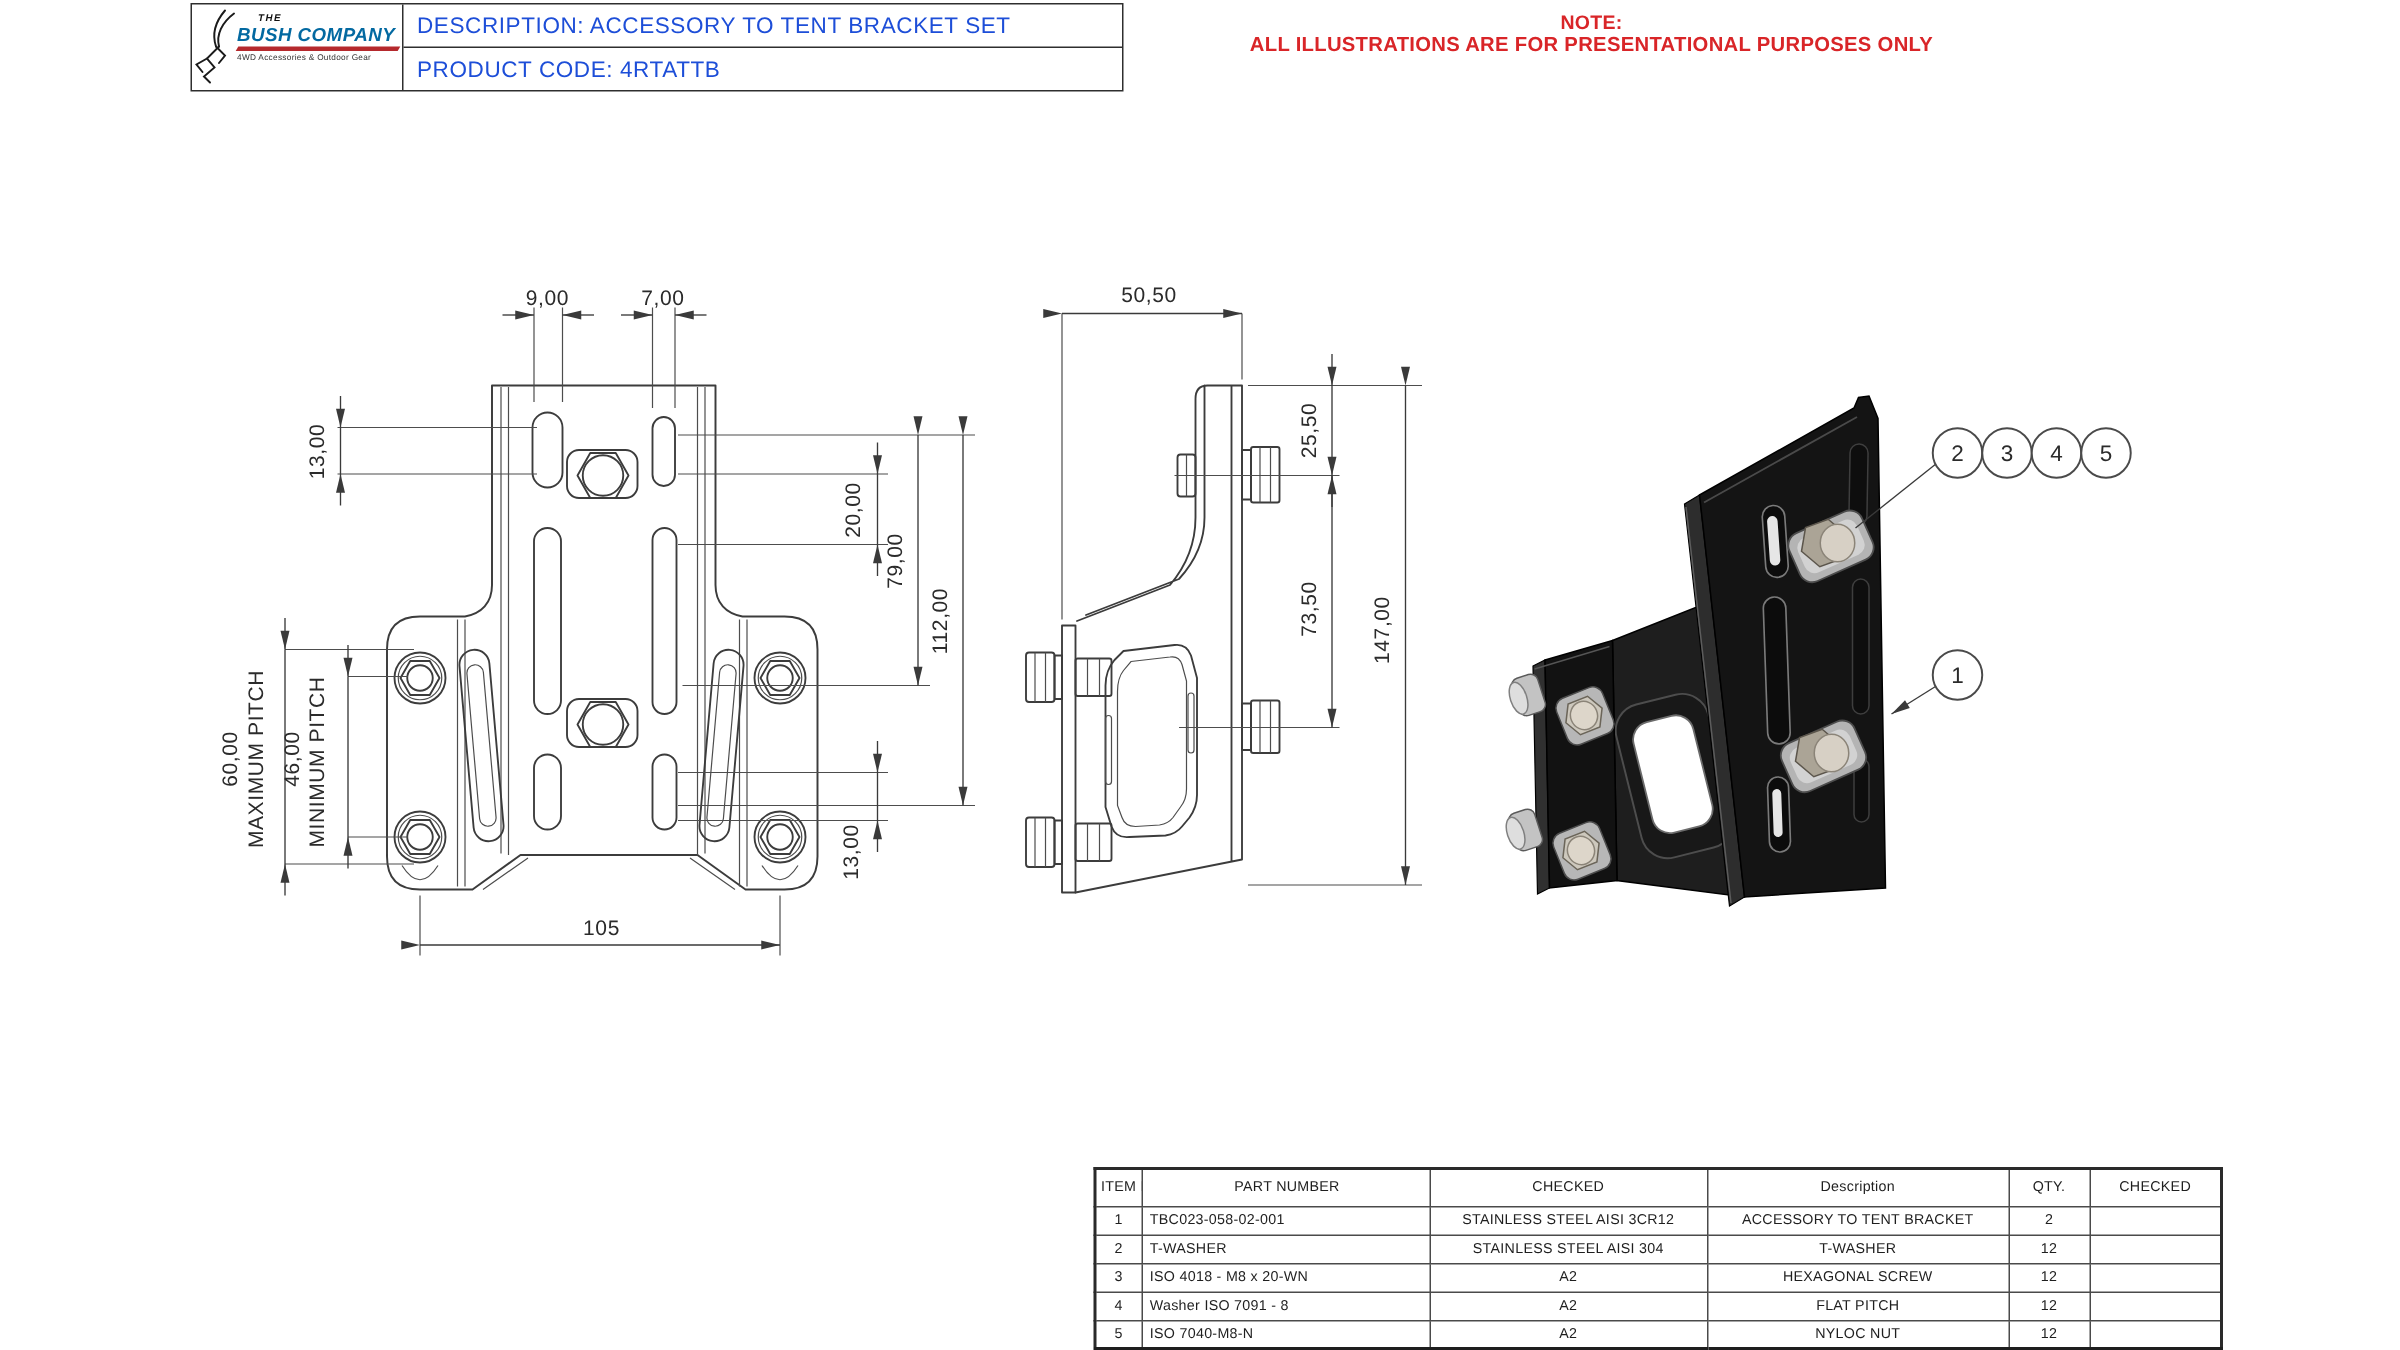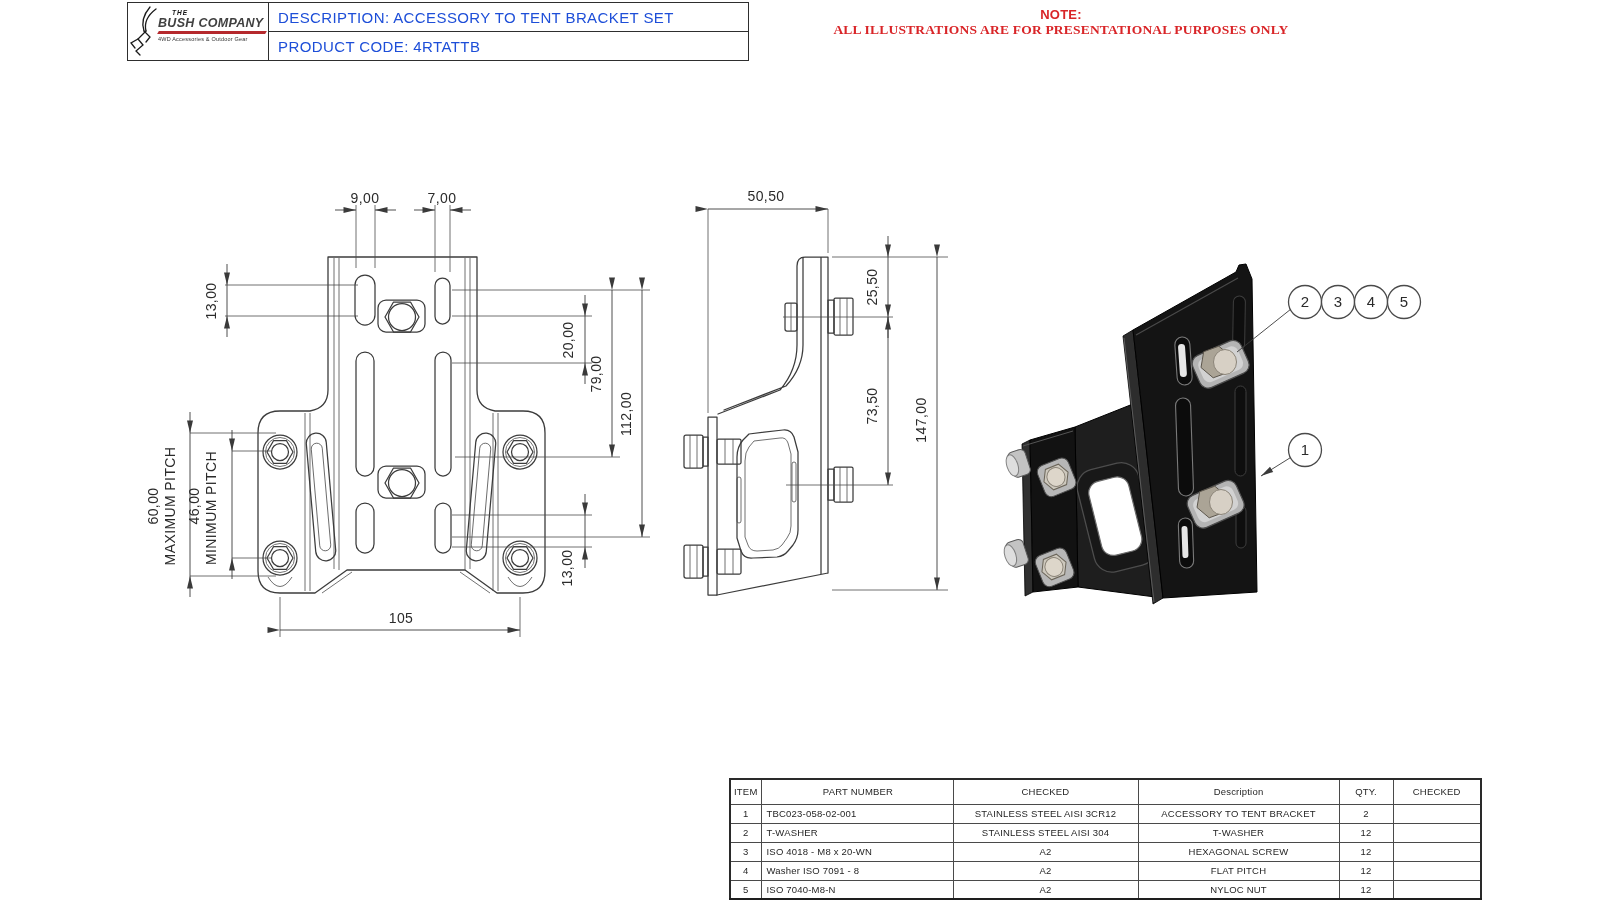--- a/index.html
+++ b/index.html
@@ -9,29 +9,29 @@
   #titleblock{position:absolute;left:127px;top:2px;width:620px;height:57px;
               border:1.4px solid #2e2e2e;display:flex;}
   #logo-cell{width:140px;border-right:1.4px solid #2e2e2e;position:relative;}
   #tb-rows{flex:1;display:flex;flex-direction:column;}
   .tb-row{flex:1;display:flex;align-items:center;padding-left:9px;
           font-size:15px;letter-spacing:.4px;color:#1d4ed8;}
   .tb-row:first-child{border-bottom:1.3px solid #2e2e2e;}
   #logo-inner{position:absolute;left:30px;top:6px;width:108px;}
   #logo-the{font-size:6.5px;font-weight:bold;font-style:italic;color:#111;
             letter-spacing:1px;margin-left:14px;}
-  #logo-name{font-size:12.5px;font-weight:bold;font-style:italic;color:#404040;
+  #logo-name{font-size:12.5px;font-weight:bold;font-style:italic;color:#0369a1;
              letter-spacing:.3px;white-space:nowrap;}
   #logo-swoosh{height:3px;background:#b5292d;margin:1px 0 2px 0;transform:skewX(-30deg);}
   #logo-tag{font-size:5.5px;color:#333;white-space:nowrap;letter-spacing:.2px;}
   
   #note{position:absolute;left:822px;top:7px;width:478px;text-align:center;
         color:#d92528;font-weight:bold;line-height:1.18;}
   #note .n1{font-size:13px;letter-spacing:.2px;}
-  #note .n2{font-size:13.5px;letter-spacing:.2px;font-family:Liberation Serif, serif;}
+  #note .n2{font-size:13.5px;letter-spacing:.2px;}
   
   #bom{position:absolute;left:729px;top:778px;border-collapse:collapse;
        table-layout:fixed;width:751px;}
   #bom th,#bom td{border:1px solid #4a4a4a;font-weight:normal;color:#1f1f1f;
        font-size:9.5px;text-align:center;padding:0 3px;overflow:hidden;white-space:nowrap;
        letter-spacing:.2px;}
   #bom{border:2px solid #2a2a2a;}
   #bom tr{height:19px;}
   #bom tr.hdr{height:25px;}
   #bom tr.hdr th{font-size:9.5px;}

